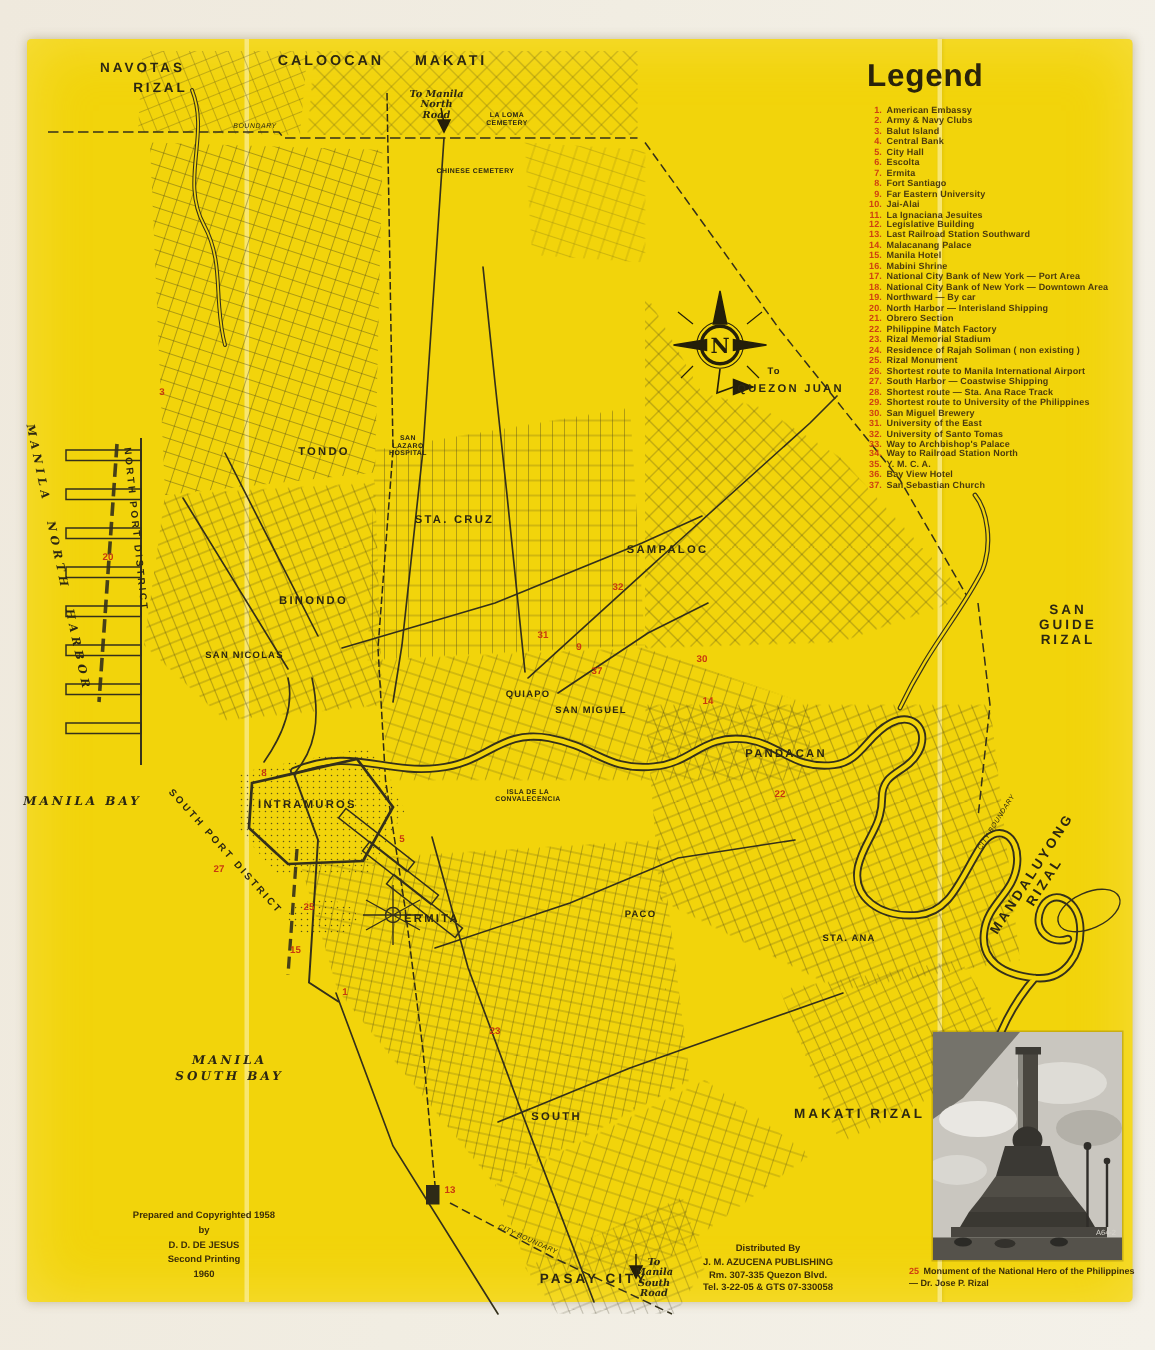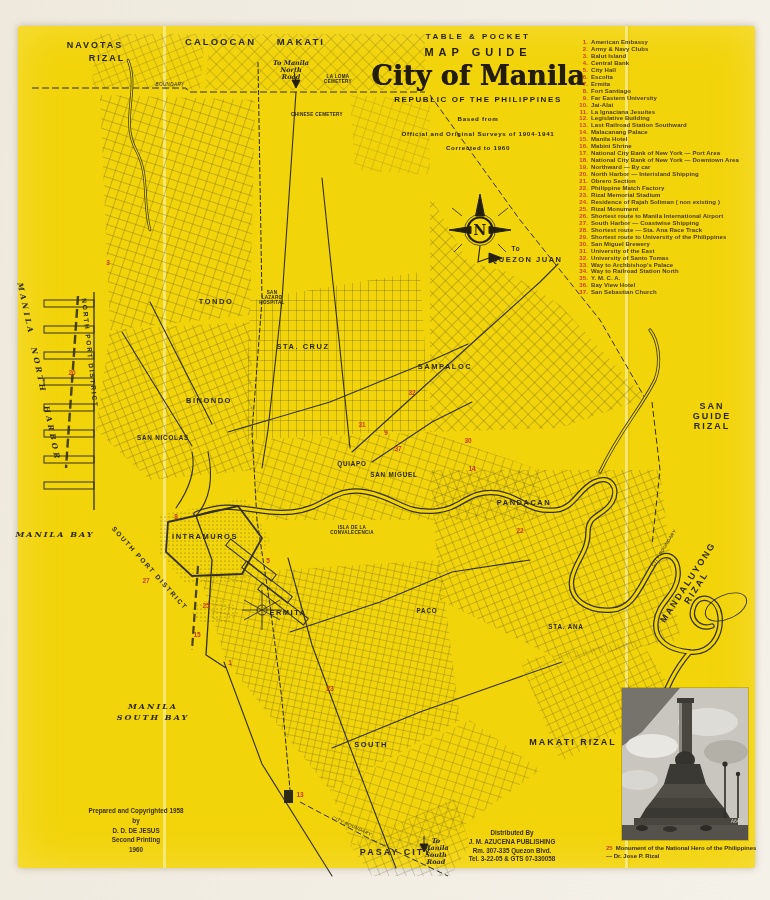--- a/index.html
+++ b/index.html
@@ -207,31 +207,23 @@
     <text x="480" y="235" font-size="14" font-weight="bold" fill="#241f09" text-anchor="middle" font-family="DejaVu Serif, serif">N</text>
 
     <g fill="#241f09" stroke="#241f09">
       <path d="M294,72 L296,82" stroke-width="1"></path>
         <polygon points="292,80 296,88 300,80"></polygon>
       <path d="M424,836 L424,846" stroke-width="1"></path>
         <polygon points="420,844 424,852 428,844"></polygon>
     </g>
   </svg>
 
-  <div class="titleblock">
-    <div class="t-pocket">TABLE &amp; POCKET</div>
-    <div class="t-guide">MAP GUIDE</div>
-    <div class="t-city">City of Manila</div>
-    <div class="t-rep">REPUBLIC OF THE PHILIPPINES</div>
-    <div class="t-sm t-based">Based from</div>
-    <div class="t-sm t-surv">Official and Original Surveys of 1904-1941</div>
-    <div class="t-sm t-corr">Corrected to 1960</div>
-  </div>
 
   <div class="legend">
+    <div class="leg-head">Legend</div>
     <div>
         <div class="leg-row">
           <span class="leg-num">1.</span>
           <span class="leg-lab">American Embassy</span>
         </div>
         <div class="leg-row">
           <span class="leg-num">2.</span>
           <span class="leg-lab">Army &amp; Navy Clubs</span>
         </div>
         <div class="leg-row">

